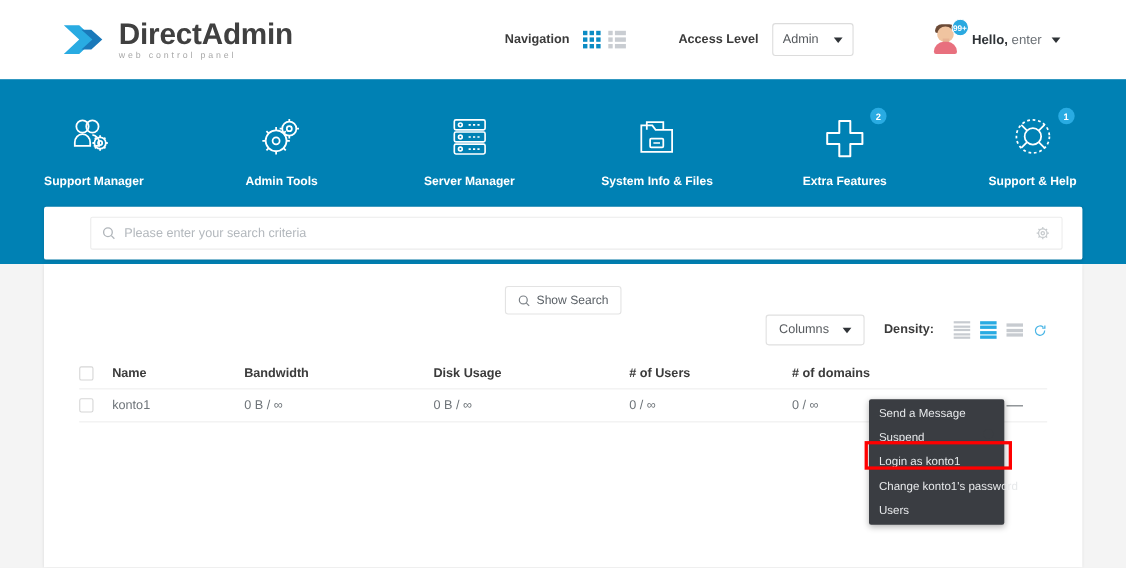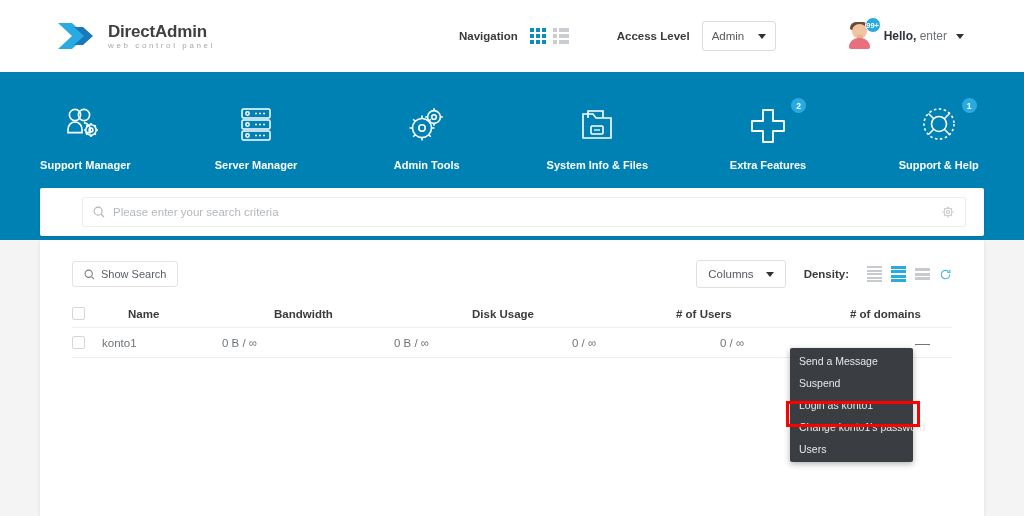--- a/index.html
+++ b/index.html
@@ -13,21 +13,21 @@
 
   
   .topbar {
     position: absolute; left: 0; top: 0; width: 1024px; height: 72px;
     background: #ffffff;
     display: flex; align-items: center;
   }
   .logo-wrap { display: flex; align-items: center; margin-left: 56px; }
   .logo-mark { width: 42px; height: 34px; position: relative; margin-right: 10px; flex: none; }
   .logo-text { line-height: 1; }
-  .logo-title { font-size: 17px; font-weight: bold; color: #404040; letter-spacing: -0.2px; }
+  .logo-title { font-size: 27px; font-weight: bold; color: #404040; letter-spacing: -0.2px; }
   .logo-title .lt-blue { color: #404040; }
   .logo-sub {
     font-size: 8px; color: #a8a8a8; letter-spacing: 2.6px;
     margin-top: 2px; font-weight: normal;
   }
 
   .top-right { margin-left: auto; display: flex; align-items: center; margin-right: 60px; }
   .tr-label { font-size: 11.5px; font-weight: bold; color: #3b3b3b; }
   .nav-toggles { display: flex; align-items: center; gap: 7px; margin-left: 12px; }
   .icon-grid { display: grid; grid-template-columns: repeat(3, 4px); grid-gap: 2px; }
@@ -111,21 +111,21 @@
   .page-title { font-size: 19px; font-weight: bold; color: #3a3a3a; }
   .head-btns { margin-left: auto; display: flex; gap: 8px; }
   .btn {
     border: none; border-radius: 3px; color: #fff; font-size: 10.5px;
     font-weight: bold; letter-spacing: .4px; height: 28px; padding: 0 16px;
     font-family: "Liberation Sans", sans-serif; cursor: pointer;
   }
   .btn-primary { background: #29abe2; }
   .btn-grey { background: #6d6e70; }
 
-  .toolbar { display: flex; align-items: center; padding: 20px 32px 0 32px; }
+  .toolbar { display: flex; align-items: center; padding: 20px 32px 0 32px; flex-direction: column; }
   .showsearch {
     border: 1px solid #e3e3e3; border-radius: 3px; height: 26px;
     display: flex; align-items: center; gap: 6px; padding: 0 11px;
     font-size: 11px; color: #5a6066; background: #fff; cursor: pointer;
   }
   .toolbar-right { margin-left: auto; display: flex; align-items: center; gap: 18px; }
   .columns-box {
     border: 1px solid #e0e0e0; border-radius: 3px; height: 28px;
     display: flex; align-items: center; gap: 12px; padding: 0 11px;
     font-size: 11.5px; color: #55595d; background: #fff; cursor: pointer;
@@ -134,38 +134,38 @@
   .density-opts { display: flex; align-items: center; gap: 9px; }
   .dens { width: 15px; display: flex; flex-direction: column; gap: 1.5px; cursor: pointer; }
   .dens span { display: block; height: 2px; background: #c7cbd0; }
   .dens.wide span { height: 3px; }
   .dens.active span { background: #29abe2; height: 3px; }
   .refresh-ic { color: #4cb6e6; font-size: 13px; cursor: pointer; }
 
   
   .tbl { width: 100%; padding: 0 32px; margin-top: 12px; }
   .trow { display: flex; align-items: center; height: 30px; border-bottom: 1px solid #eeeeee; }
-  .trow.head { height: 28px; gap: 26px; }
+  .trow.head { height: 28px; }
   .th, .td { font-size: 11.5px; }
   .th { font-weight: bold; color: #3b3b3b; }
   .td { color: #6e7479; }
   .cb-col { width: 30px; flex: none; }
   .cb { width: 13px; height: 13px; border: 1px solid #d6d6d6; border-radius: 2px;
         background: #fff; display: block; cursor: pointer; }
   .c-name { width: 120px; flex: none; }
   .c-bw { width: 172px; flex: none; }
   .c-disk { width: 178px; flex: none; }
   .c-users { width: 148px; flex: none; }
   .c-dom { width: 160px; flex: none; }
   .c-act { flex: 1; display: flex; align-items: center; justify-content: flex-end; }
   .dash-ic { color: #6e7479; font-size: 15px; margin-right: 22px; }
 
   
   .ctxmenu {
-    position: absolute; left: 790px; top: 348px; width: 123px;
+    position: absolute; left: 790px; top: 363px; width: 123px;
     background: #3a3d42; border-radius: 2px; z-index: 40;
     box-shadow: 0 2px 6px rgba(0,0,0,.3); padding: 2px 0;
   }
   .ctxmenu .mi {
     font-size: 10.5px; color: #e6e8ea; padding: 4px 9px; line-height: 14px;
     cursor: pointer; white-space: nowrap;
   }
   .ctx-tail {
     position: absolute; left: 894px; top: 390px; width: 9px; height: 9px;
     background: #3a3d42; border-radius: 50%; z-index: 41;
@@ -267,45 +267,45 @@
             <circle cx="30" cy="28" r="5.2"></circle>
             <circle cx="30" cy="28" r="1.9"></circle>
             <path d="M30 21v2M30 33v2M23 28h2M35 28h2M25.2 23.2l1.4 1.4M33.4 31.4l1.4 1.4M25.2 32.8l1.4-1.4M33.4 24.6l1.4-1.4"></path>
           </svg>
         </div>
         <div class="nav-label">Support Manager</div>
       </div>
 
       <div class="nav-item">
         <div class="nav-icon">
+          <svg width="48" height="44" viewBox="0 0 48 44" fill="none" stroke="#fff" stroke-width="1.6">
+            <circle cx="19" cy="26" r="9.5"></circle>
+            <path d="M19 16.5v-3M19 38.5v-3M9.5 26h-3M31.5 26h-3M12.3 19.3l-2.1-2.1M27.8 34.8l-2.1-2.1M12.3 32.7l-2.1 2.1M27.8 17.2l-2.1 2.1"></path>
+            <circle cx="19" cy="26" r="3.2"></circle>
+            <circle cx="31" cy="15" r="6.4"></circle>
+            <circle cx="31" cy="15" r="2.3"></circle>
+            <path d="M31 8.6V6.2M31 23.8v-2.4M24.6 15h-2.4M39.8 15h-2.4"></path>
+          </svg>
+        </div>
+        <div class="nav-label">Admin Tools</div>
+      </div>
+
+      <div class="nav-item">
+        <div class="nav-icon">
           <svg width="46" height="44" viewBox="0 0 46 44" fill="none" stroke="#fff" stroke-width="1.5">
             <rect x="9" y="7" width="28" height="9" rx="1.5"></rect>
             <rect x="9" y="18" width="28" height="9" rx="1.5"></rect>
             <rect x="9" y="29" width="28" height="9" rx="1.5"></rect>
             <circle cx="14.5" cy="11.5" r="1.7"></circle>
               <circle cx="14.5" cy="22.5" r="1.7"></circle>
               <circle cx="14.5" cy="33.5" r="1.7"></circle>
             <path d="M22 11.5h10M22 22.5h10M22 33.5h10" stroke-dasharray="2 2"></path>
           </svg>
         </div>
         <div class="nav-label">Server Manager</div>
-      </div>
-
-      <div class="nav-item">
-        <div class="nav-icon">
-          <svg width="48" height="44" viewBox="0 0 48 44" fill="none" stroke="#fff" stroke-width="1.6">
-            <circle cx="19" cy="26" r="9.5"></circle>
-            <path d="M19 16.5v-3M19 38.5v-3M9.5 26h-3M31.5 26h-3M12.3 19.3l-2.1-2.1M27.8 34.8l-2.1-2.1M12.3 32.7l-2.1 2.1M27.8 17.2l-2.1 2.1"></path>
-            <circle cx="19" cy="26" r="3.2"></circle>
-            <circle cx="31" cy="15" r="6.4"></circle>
-            <circle cx="31" cy="15" r="2.3"></circle>
-            <path d="M31 8.6V6.2M31 23.8v-2.4M24.6 15h-2.4M39.8 15h-2.4"></path>
-          </svg>
-        </div>
-        <div class="nav-label">Admin Tools</div>
       </div>
 
       <div class="nav-item">
         <div class="nav-icon">
           <svg width="48" height="44" viewBox="0 0 48 44" fill="none" stroke="#fff" stroke-width="1.6">
             <path d="M10 12h10l3 4h15v20H10z"></path>
             <path d="M15 16V9h15v7"></path>
             <rect x="18" y="24" width="12" height="8" rx="1"></rect>
             <path d="M21 28h6" stroke-width="1.3"></path>
           </svg>

